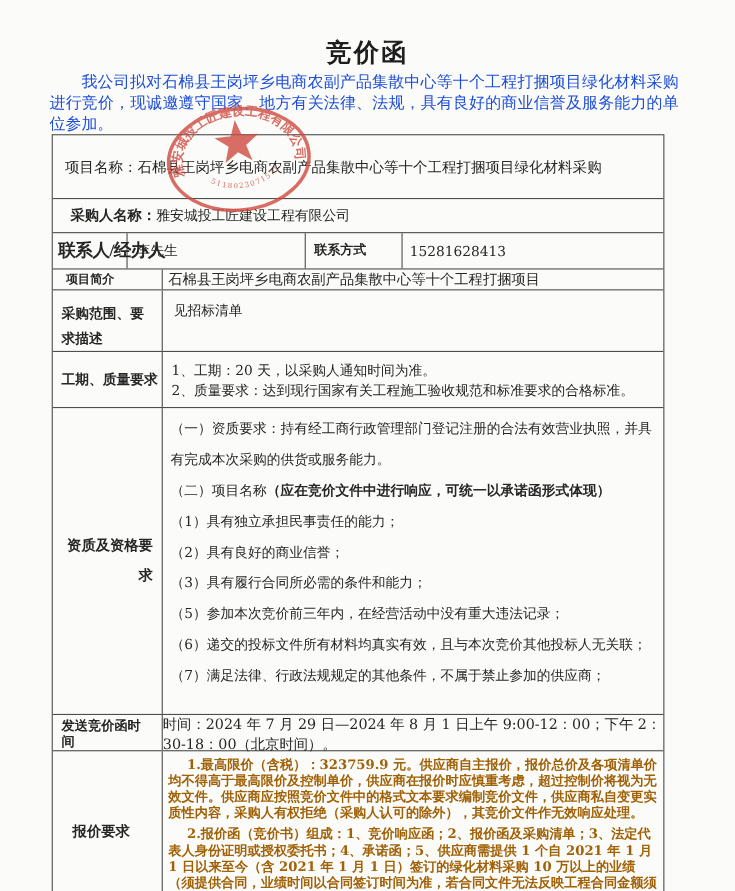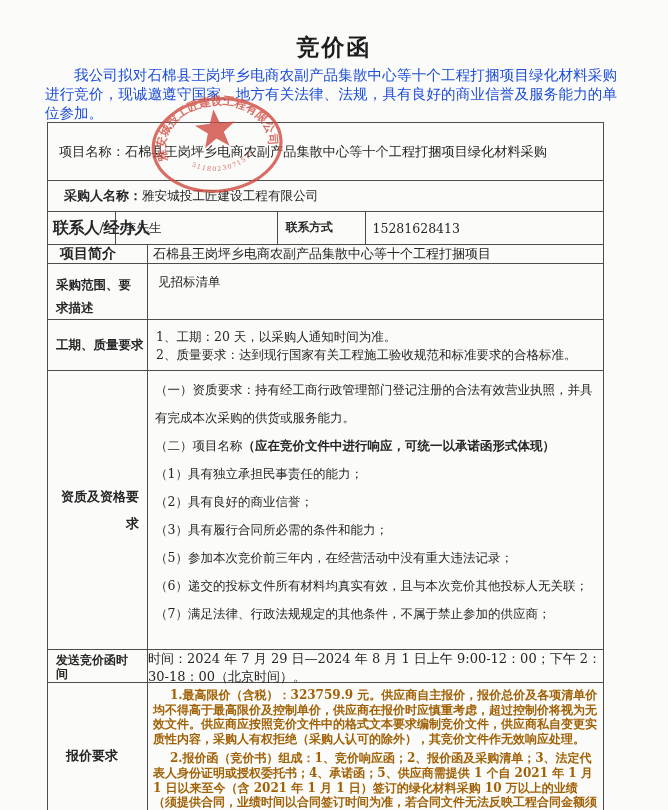--- a/index.html
+++ b/index.html
@@ -42,21 +42,21 @@
   .w100{width:100px;} .wrest{flex:1;}
   .inline-line{white-space:normal;}
   .r1 .cell{padding-left:11px;font-size:13.2px;}
   .r2 .cell{padding-left:16px;}
   .r2 .vlab{font-weight:bold;font-size:13px;}
   .r2 .vval{font-size:12.6px;}
   .r3 .lbl1{padding-left:5px;font-size:16px;letter-spacing:-.5px;white-space:nowrap;font-family:Liberation Serif, serif;}
   .r3 .val1{padding-left:8px;font-size:12.5px;}
   .r3 .lbl2{padding-left:8px;font-size:11.8px;}
   .r3 .val2{padding-left:7px;font-size:12.5px;}
-  .r4 .lbl{padding-left:12px;font-size:14px;}
+  .r4 .lbl{padding-left:12px;font-size:11px;}
   .r4 .val{padding-left:5px;font-size:13px;}
   .r5 .lbl{padding:9px 4px 0 8px;font-size:12.5px;line-height:23px;}
   .r5 .val{padding:10px 0 0 10px;font-size:12.5px;}
   .r6 .lbl{padding-left:8px;font-size:12.5px;white-space:nowrap;}
   .r6 .val{padding:8px 6px 0 8px;font-size:12.5px;line-height:17.5px;}
   .r6 .val p{margin:0;}
   .r7 .lbl{text-align:right;padding:0 8px;font-size:13px;line-height:27px;}
   .r7 .val{padding:5px 2px 0 7px;font-size:12.5px;line-height:28px;}
   .r7 .val p{margin:0;}
   .r8 .lbl{padding:3px 14px 0 8px;font-size:12px;line-height:14px;}

